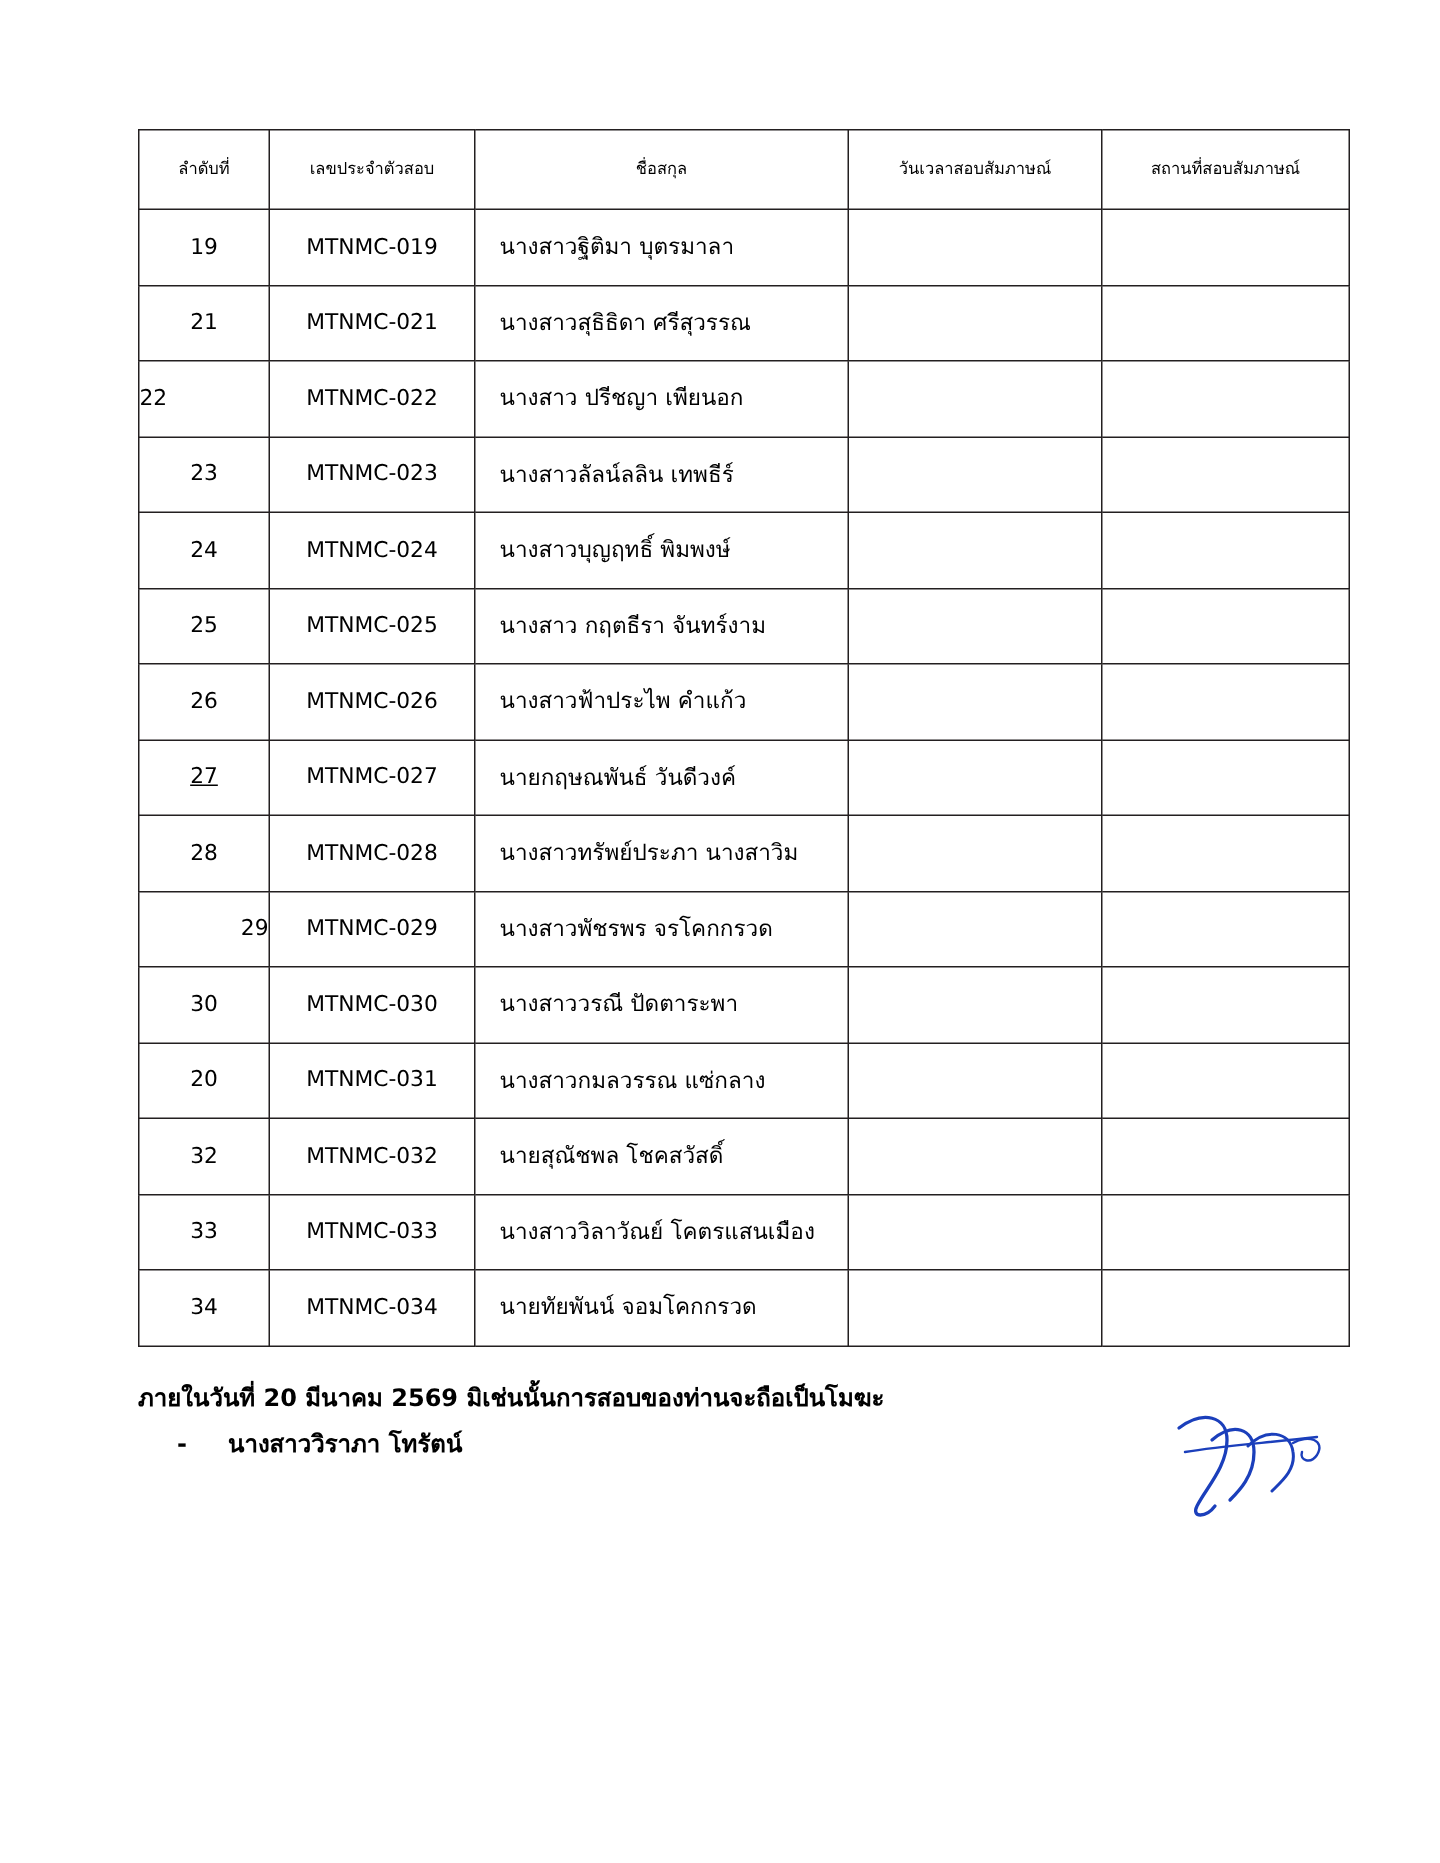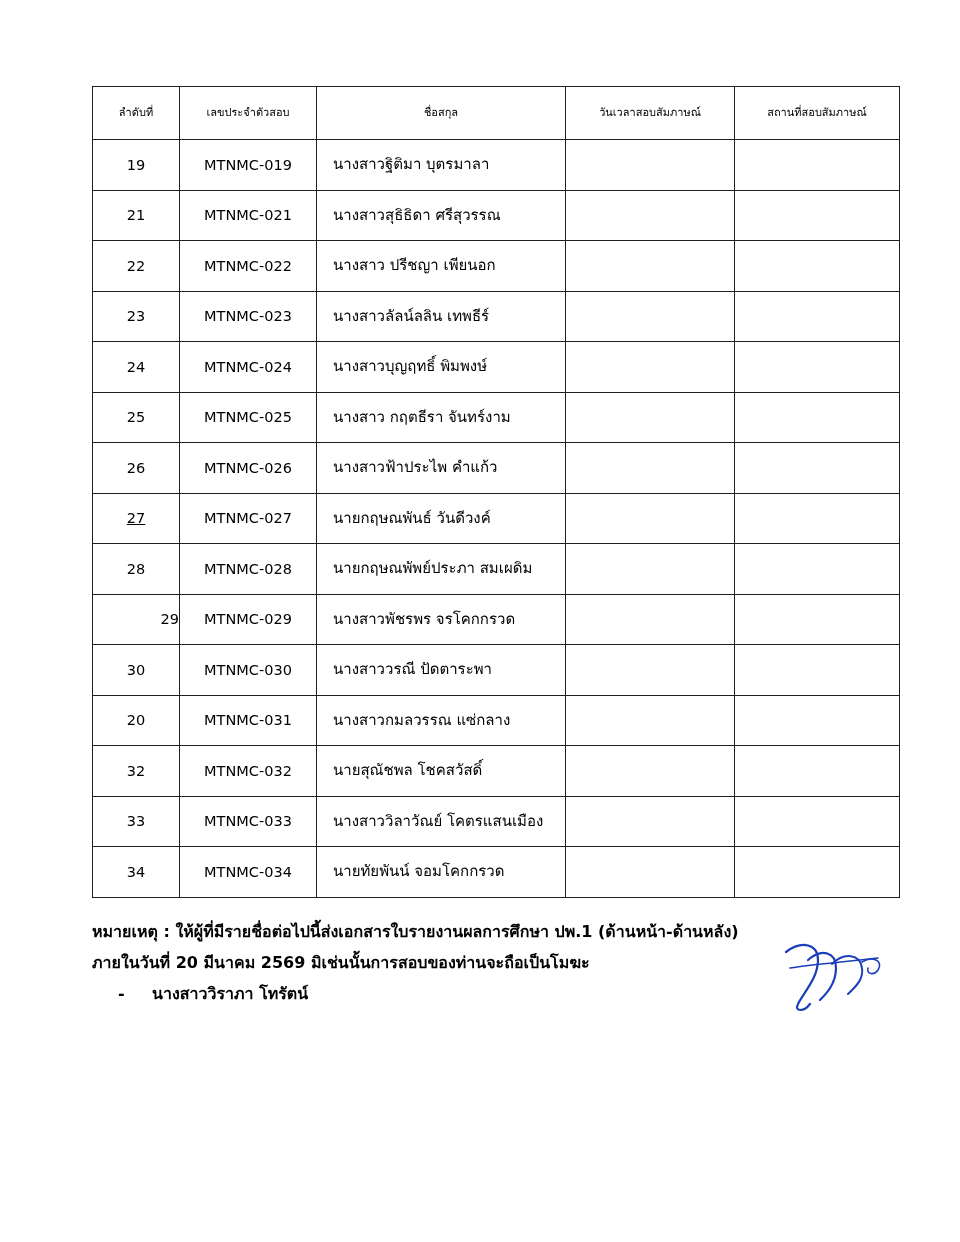--- a/index.html
+++ b/index.html
@@ -116,21 +116,21 @@
         <td class="col-place"></td>
       </tr>
       <tr>
         <td class="col-no" style="text-align:center;">21</td>
         <td class="col-code" style="text-align:center;">MTNMC-021</td>
         <td class="col-name">นางสาวสุธิธิดา ศรีสุวรรณ</td>
         <td class="col-datetime"></td>
         <td class="col-place"></td>
       </tr>
       <tr>
-        <td class="col-no" style="text-align:center;">22</td>
+        <td class="col-no" style="text-align:left;">22</td>
         <td class="col-code" style="text-align:center;">MTNMC-022</td>
         <td class="col-name">นางสาว ปรีชญา เพียนอก</td>
         <td class="col-datetime"></td>
         <td class="col-place"></td>
       </tr>
       <tr>
         <td class="col-no" style="text-align:center;">23</td>
         <td class="col-code" style="text-align:center;">MTNMC-023</td>
         <td class="col-name">นางสาวลัลน์ลลิน เทพธีร์</td>
         <td class="col-datetime"></td>
@@ -160,21 +160,21 @@
       <tr>
         <td class="col-no" style="text-align:center;text-decoration:underline;">27</td>
         <td class="col-code" style="text-align:center;">MTNMC-027</td>
         <td class="col-name">นายกฤษณพันธ์ วันดีวงค์</td>
         <td class="col-datetime"></td>
         <td class="col-place"></td>
       </tr>
       <tr>
         <td class="col-no" style="text-align:center;">28</td>
         <td class="col-code" style="text-align:center;">MTNMC-028</td>
-        <td class="col-name">นายกฤษณพัพย์ประภา สมเผดิม</td>
+        <td class="col-name">นางสาวทรัพย์ประภา นางสาวิม</td>
         <td class="col-datetime"></td>
         <td class="col-place"></td>
       </tr>
       <tr>
         <td class="col-no" style="text-align:right;">29</td>
         <td class="col-code" style="text-align:center;">MTNMC-029</td>
         <td class="col-name">นางสาวพัชรพร จรโคกกรวด</td>
         <td class="col-datetime"></td>
         <td class="col-place"></td>
       </tr>
@@ -210,21 +210,20 @@
         <td class="col-no" style="text-align:center;">34</td>
         <td class="col-code" style="text-align:center;">MTNMC-034</td>
         <td class="col-name">นายทัยพันน์ จอมโคกกรวด</td>
         <td class="col-datetime"></td>
         <td class="col-place"></td>
       </tr>
     </tbody>
   </table>
 
   <div class="notes">
-    <div class="line">หมายเหตุ : ให้ผู้ที่มีรายชื่อต่อไปนี้ส่งเอกสารใบรายงานผลการศึกษา ปพ.1 (ด้านหน้า-ด้านหลัง)</div>
     <div class="line">ภายในวันที่ 20 มีนาคม 2569 มิเช่นนั้นการสอบของท่านจะถือเป็นโมฆะ</div>
     <div class="line indent">
       <span class="dash">-</span><span>นางสาววิราภา โทรัตน์</span>
     </div>
   </div>
 
   <div class="signature">
     <svg width="120" height="78" viewBox="0 0 120 78" fill="none" xmlns="http://www.w3.org/2000/svg">
       <path d="M12 14 C 28 2, 44 6, 44 22 C 44 40, 30 54, 24 66 C 20 74, 30 74, 36 66" stroke="#1b3fbb" stroke-width="2.2" fill="none" stroke-linecap="round"></path>
       <path d="M34 22 C 48 10, 62 14, 62 30 C 62 46, 52 56, 46 62" stroke="#1b3fbb" stroke-width="2.2" fill="none" stroke-linecap="round"></path>

